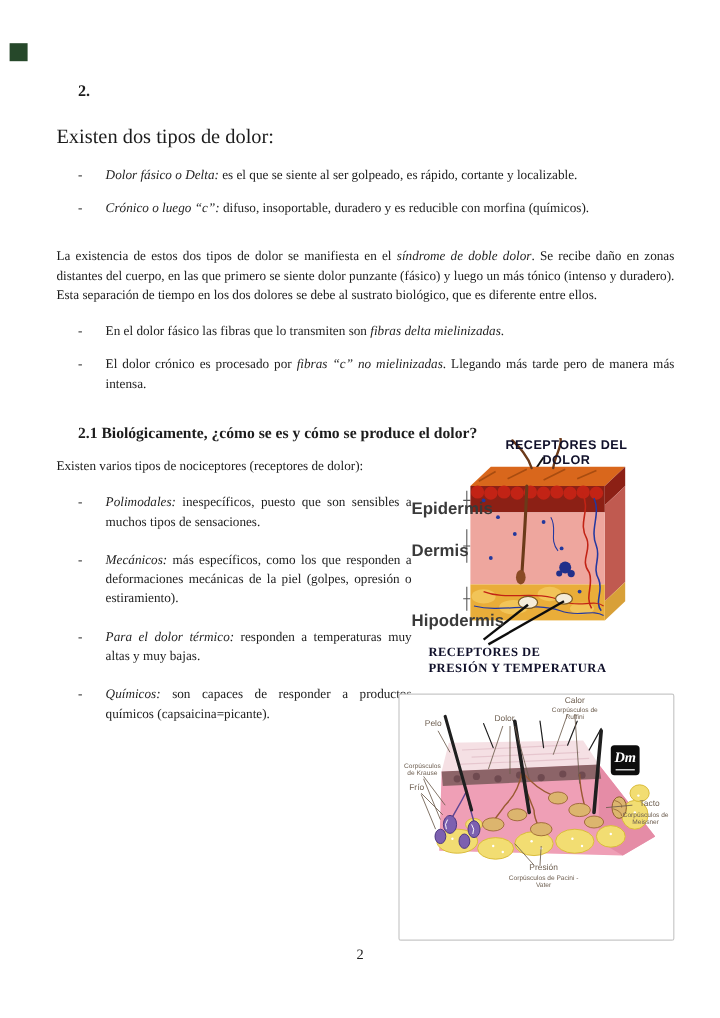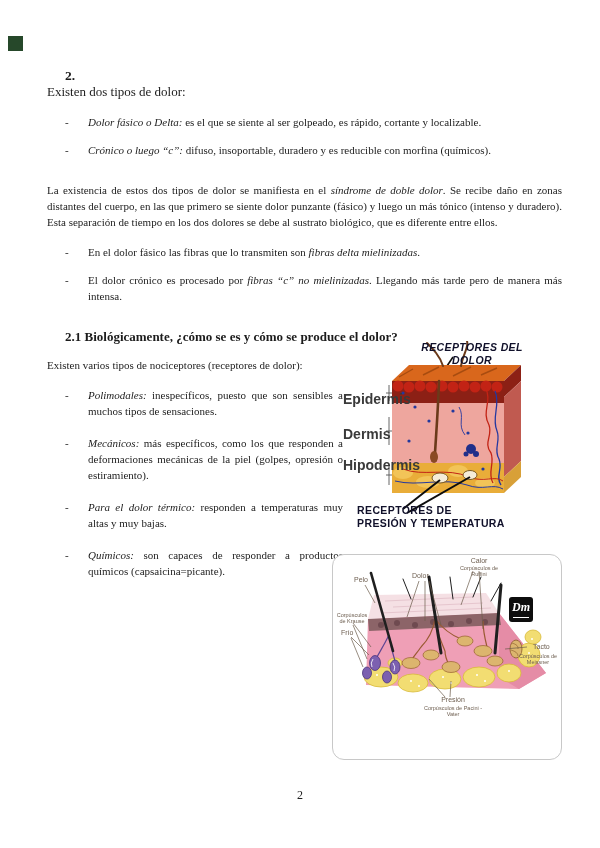--- a/index.html
+++ b/index.html
@@ -6,21 +6,21 @@
   html,body { margin:0; padding:0; background:#ffffff; }
   .page {
     position:relative; width:600px; height:848px; background:#ffffff;
     font-family:"Liberation Serif", serif; color:#1c1c1c; overflow:hidden;
   }
   .corner-square { position:absolute; left:8px; top:36px; width:15px; height:15px; background:#26482a; }
   .content { position:absolute; left:47px; top:0; width:515px; }
 
   .h2main { margin-top:68px; font-size:13.5px; font-weight:bold; padding-left:18px; display:flex; }
   .h2main .num { margin-right:13px; }
-  .intro { margin-top:0; font-size:13px; }
+  .intro { margin-top:20px; font-size:17px; }
 
   ul.dashlist { list-style:none; margin:14px 0 0 0; padding:0 0 0 18px; }
   ul.dashlist li { display:flex; margin-bottom:12px; font-size:11px; line-height:16px; }
   ul.dashlist .dash { width:23px; flex:none; }
   ul.dashlist .litext { flex:1; text-align:justify; }
   .em { font-style:italic; }
 
   .para { margin-top:24px; font-size:11px; line-height:16px; text-align:justify; }
 
   .h21 { margin-top:25px; padding-left:18px; font-size:13px; font-weight:bold; }
@@ -31,30 +31,30 @@
   .leftcol .para { margin-top:0; }
   .leftcol ul.dashlist { margin-top:14px; }
   .leftcol ul.dashlist li { margin-bottom:16px; }
   .rightcol { width:219px; flex:none; position:relative; margin-top:-16px; }
 
   
   .fig1 { position:relative; width:219px; height:196px; }
   .fig1 svg { position:absolute; left:0; top:0; }
   .fig1-title { position:absolute; left:70px; top:0; width:118px; text-align:center;
     font-family:"Liberation Sans", sans-serif; font-weight:bold; font-size:10.5px;
-    line-height:13px; color:#10102a; letter-spacing:0.4px;font-style:italic; }
+    line-height:13px; color:#10102a; letter-spacing:0.4px; }
   .fig1-layerlabel { position:absolute; left:0; width:44px; text-align:right;
     font-family:"Liberation Sans", sans-serif; font-weight:bold; font-size:14px; color:#3a3a3a; }
-  .fig1-caption { position:absolute; left:14px; top:163px; width:200px;
-    font-family:Liberation Sans, sans-serif; font-weight:bold; font-size:10.5px;
+  .fig1-caption { position:absolute; left:14px; top:173px; width:200px;
+    font-family:Liberation Serif, serif; font-weight:bold; font-size:10.5px;
     line-height:13px; color:#10102a; letter-spacing:0.4px; }
 
   
   .fig2 { position:relative; width:230px; height:206px; margin-left:-11px; margin-top:17px;
-    background:#ffffff; border:1px solid #c8c8c8; border-radius:12px; }
+    background:#ffffff; border:1px solid #c8c8c8; border-radius:2px; }
   .fig2 svg { position:absolute; left:0; top:0; }
   .f2l { position:absolute; font-family:"Liberation Sans", sans-serif; color:#6f6052; }
   .f2l-main { font-size:7px; }
   .f2l-sub { font-size:5.5px; line-height:6px; text-align:center; }
   .f2-logo { position:absolute; left:176px; top:42px; width:24px; height:25px; background:#0d0d0d;
     border-radius:3px; color:#ffffff; text-align:center; font-family:"Liberation Serif", serif;
     font-style:italic; font-weight:bold; font-size:12px; line-height:20px; }
   .f2-logo .bar { display:block; margin:0 auto; width:16px; height:1px; background:#ffffff; }
 
   .page-number { position:absolute; left:0; top:788px; width:100%; text-align:center; font-size:12px; }
@@ -207,21 +207,21 @@
               <path d="M60 168 L97 139" fill="none"></path>
               <path d="M64 172 L127 136" fill="none"></path>
             </g>
           </svg>
           <div class="fig1-title">
             <div>RECEPTORES DEL</div>
             <div>DOLOR</div>
           </div>
           <div class="fig1-layerlabel" style="top:50px;">Epidermis</div>
           <div class="fig1-layerlabel" style="top:85px;">Dermis</div>
-          <div class="fig1-layerlabel" style="top:116px;">Hipodermis</div>
+          <div class="fig1-layerlabel" style="top:144px;">Hipodermis</div>
           <div class="fig1-caption">
             <div>RECEPTORES DE</div>
             <div>PRESIÓN Y TEMPERATURA</div>
           </div>
         </div>
 
         <div class="fig2">
           <svg width="228" height="164" viewBox="0 0 228 164">
             <g>
               <polygon points="35,64 166,58 213,118 186,134 33,130" fill="#ef9fb6"></polygon>

